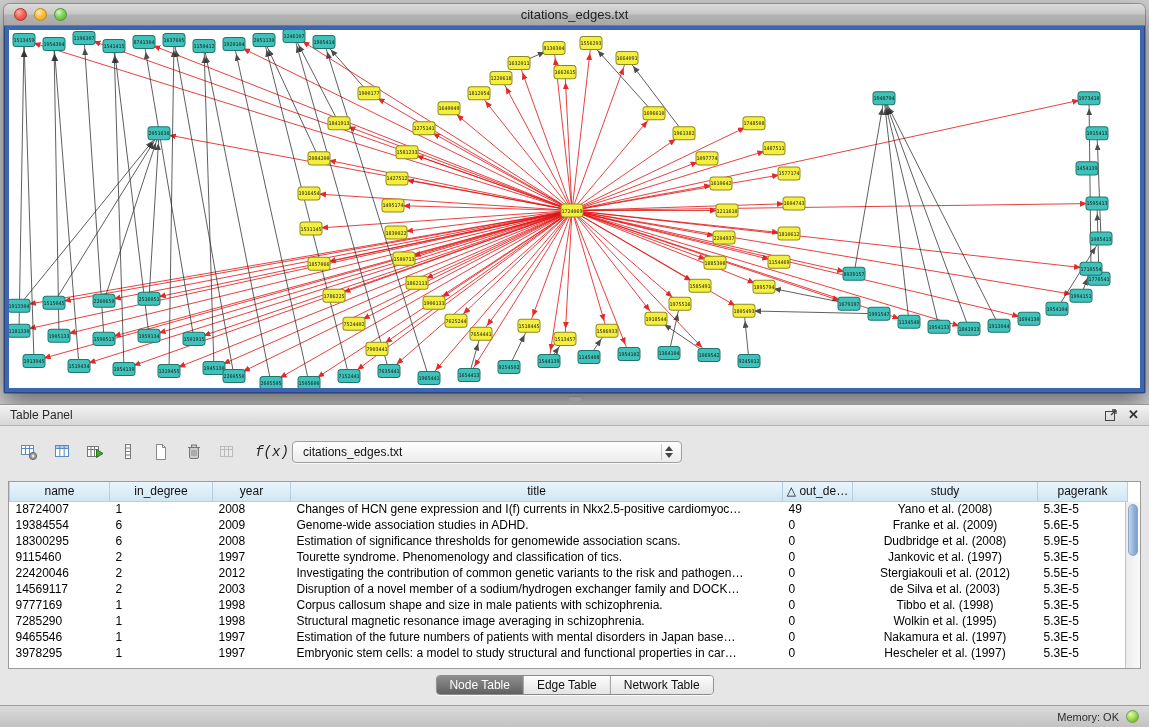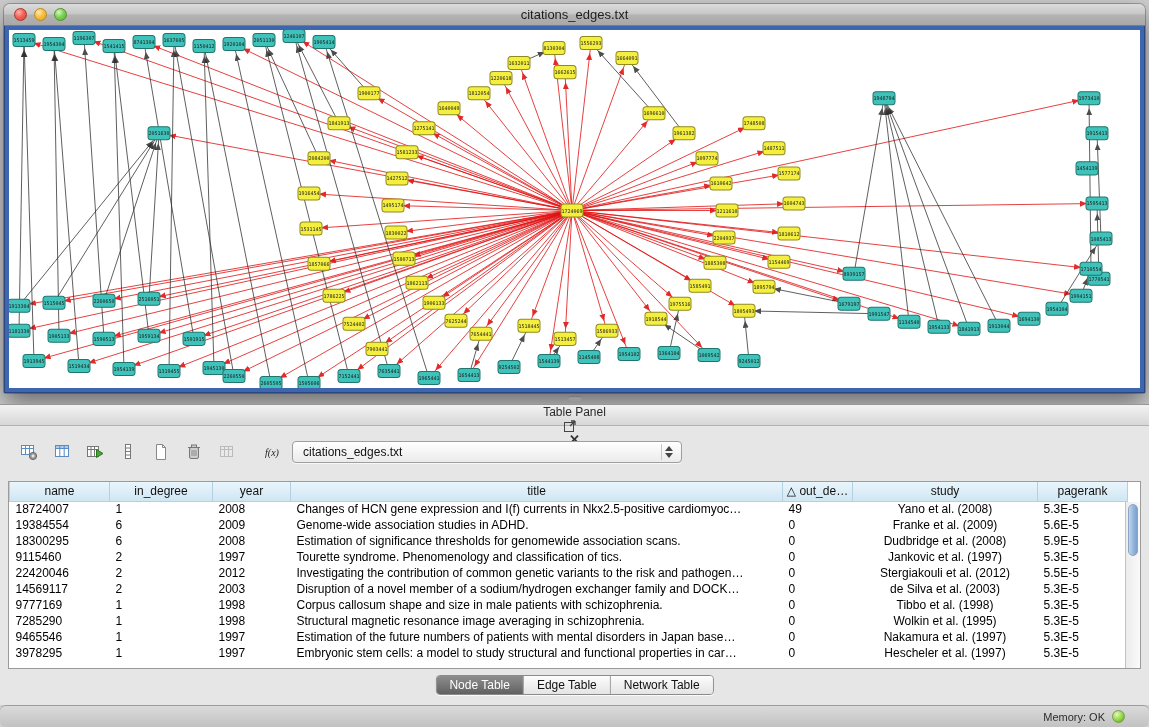--- a/index.html
+++ b/index.html
@@ -32,29 +32,29 @@
   
   .splitter { position:absolute; left:0; top:393px; width:1149px; height:11px; }
   .grip { position:absolute; left:568px; top:3px; width:14px; height:5px;
           border-radius:2px; background:#9a9a9a; box-shadow:inset 0 1px 1px #777; }
 
   
   .panel { position:absolute; left:0; top:404px; width:1149px; height:301px;
            background:#e6e6e6; border-top:1px solid #979797; }
   .panel-header { height:21px; background:linear-gradient(#f3f3f3,#d7d7d7);
            border-bottom:1px solid #b2b2b2; display:flex; align-items:center;
-           padding:0 10px; font-size:12px; color:#2a2a2a;flex-direction:column; }
+           padding:0 10px; font-size:12px; color:#2a2a2a; }
   .ph-spacer { flex:1; }
   .float-btn { width:14px; height:14px; margin-right:10px; cursor:default; }
   .close-btn { font-size:13px; font-weight:bold; color:#333; line-height:14px; }
 
   .toolbar { position:absolute; top:32px; left:14px; height:30px; display:flex; align-items:center; gap:3px; }
   .tbtn { width:30px; height:26px; border:none; background:transparent; display:flex;
           align-items:center; justify-content:center; }
-  .fx { font-family:Liberation Serif, serif; font-style:italic; font-size:10px; color:#222;margin-left:24px; }
+  .fx { font-family:Liberation Mono, monospace; font-style:italic; font-size:14px; color:#222;margin-left:24px; }
   .popup { display:flex; align-items:center; width:390px; height:22px; margin-left:14px;
            border:1px solid #9f9f9f; border-radius:4px;
            background:linear-gradient(#ffffff,#ebebeb); padding:0 5px 0 10px;
            font-size:12px; color:#111; box-shadow:0 1px 0 rgba(255,255,255,.7); }
   .updown { margin-left:auto; display:flex; flex-direction:column; gap:2px; padding:2px 3px;
             border-left:1px solid #c5c5c5; }
   .updown i { display:block; width:0; height:0; border-left:4px solid transparent; border-right:4px solid transparent; }
   .updown .up { border-bottom:5px solid #444; }
   .updown .dn { border-top:5px solid #444; }
 
@@ -75,21 +75,21 @@
           border:1px solid #8b8b8b; border-radius:4px; overflow:hidden; height:20px;
           box-shadow:0 1px 0 rgba(255,255,255,.8); }
   .seg { padding:2px 13px; font-size:12px; line-height:15px; border-right:1px solid #9a9a9a;
          background:linear-gradient(#fdfdfd,#e4e4e4); color:#111; white-space:nowrap; }
   .seg:last-child { border-right:none; }
   .seg.active { background:linear-gradient(#8d8d8d,#616161); color:#fff; }
 
   .statusbar { position:absolute; left:0; bottom:0; width:1149px; height:22px;
                background:linear-gradient(#dadada,#c2c2c2); border-top:1px solid #9c9c9c;
                display:flex; align-items:center; justify-content:flex-end; gap:7px;
-               padding-right:24px; font-size:11px; color:#2d2d2d;border-radius:6px; }
+               padding-right:10px; font-size:11px; color:#2d2d2d; }
   .led { width:13px; height:13px; border-radius:50%;
          background:radial-gradient(circle at 35% 30%, #e4f9b4, #8cd741 55%, #55a01b);
          border:1px solid #7a9b53; }
 </style>
 </head>
 <body>
 
 <div class="win">
   <div class="titlebar">
     <div class="lights">

